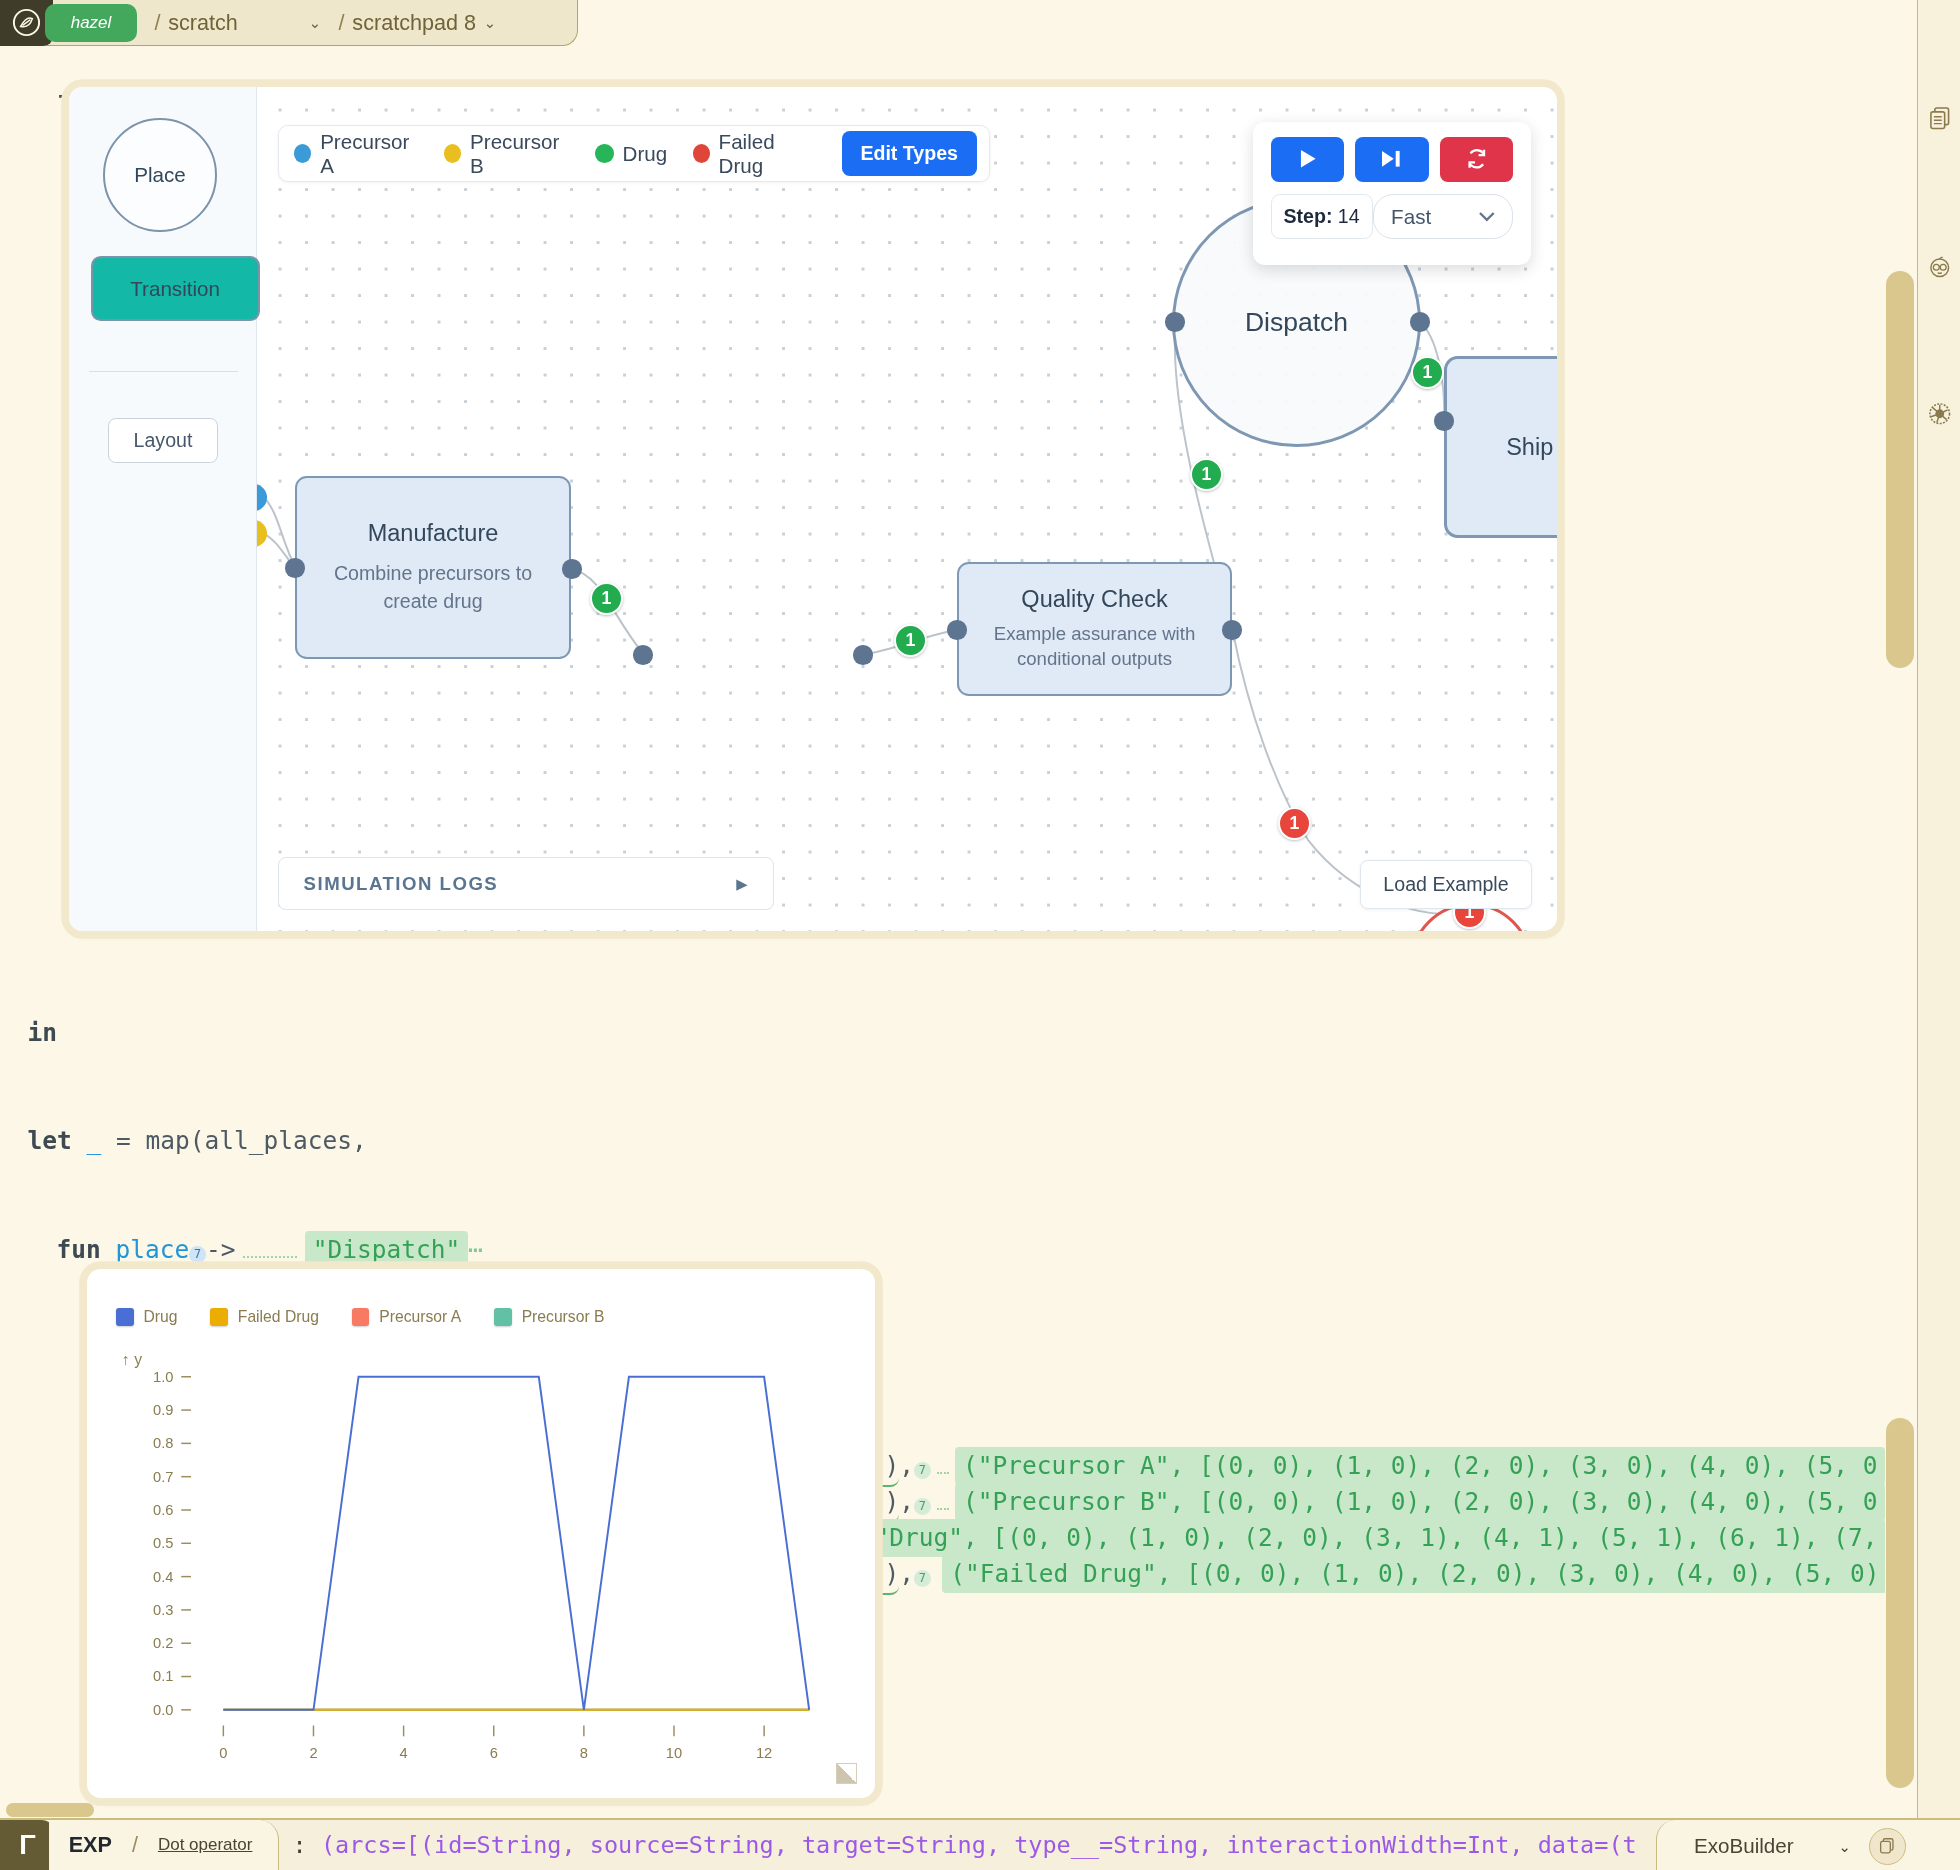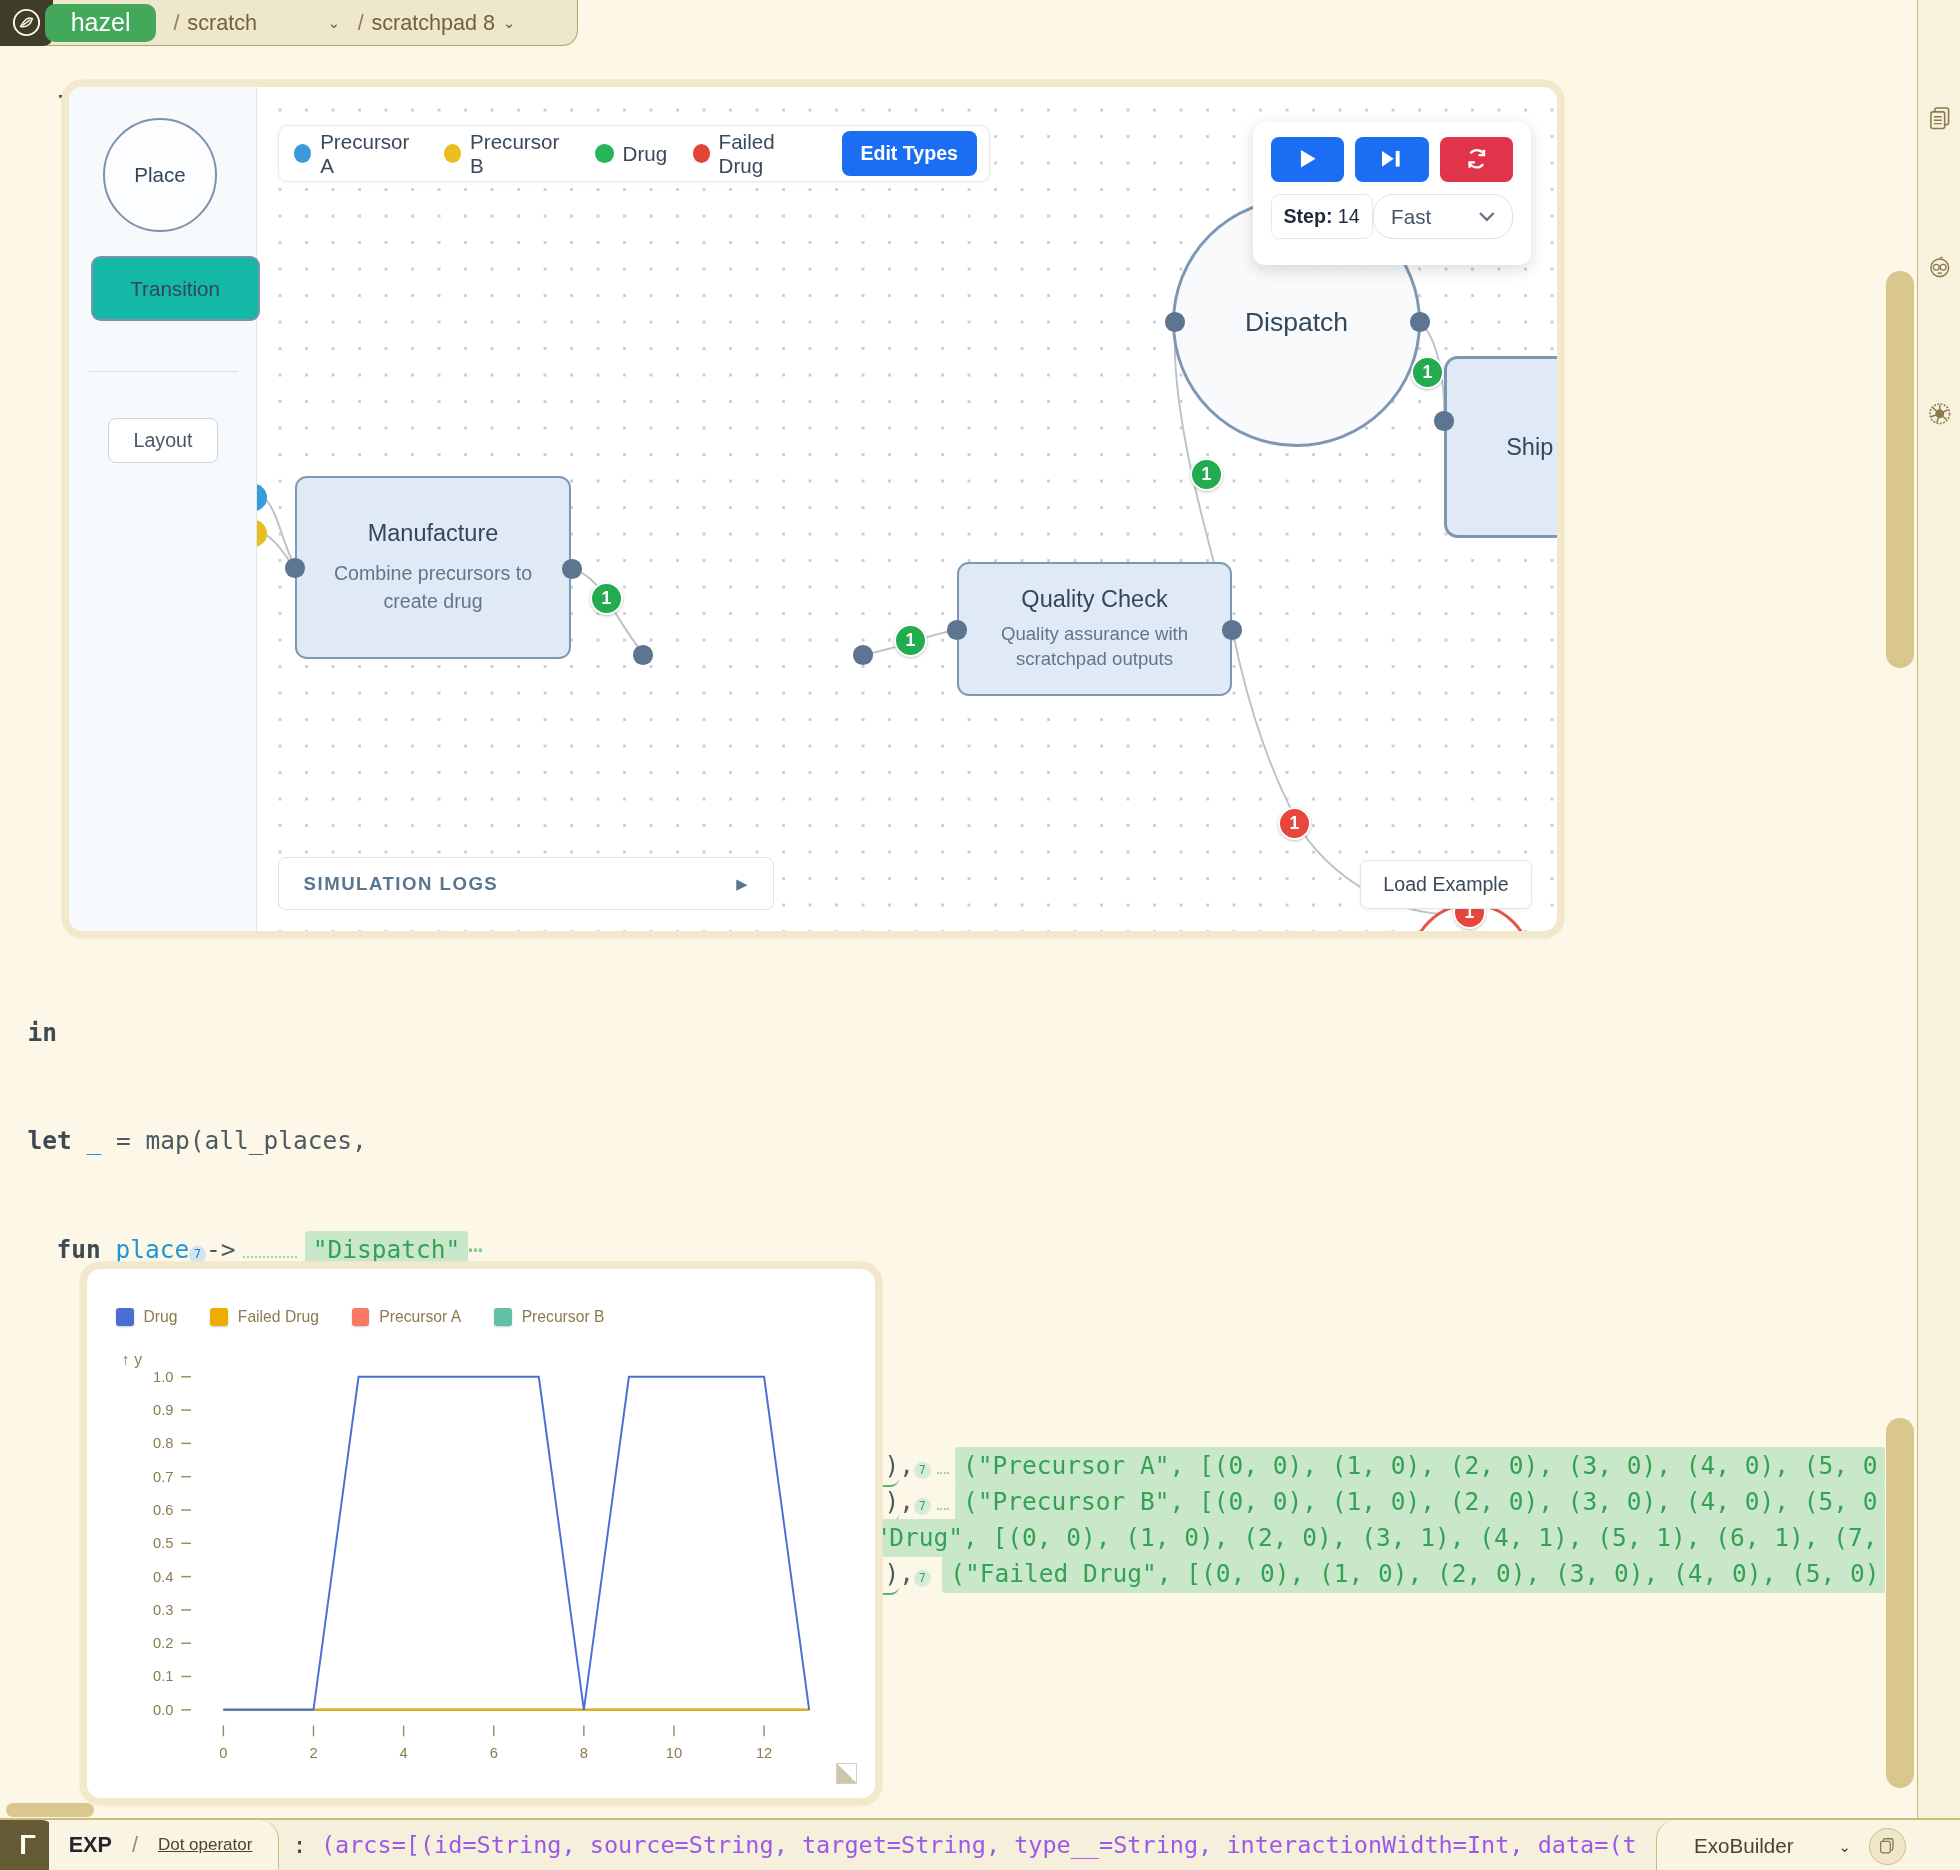--- a/index.html
+++ b/index.html
@@ -5,22 +5,22 @@
   * { margin:0; padding:0; box-sizing:border-box; }
   html,body { width:1960px; height:1870px; }
   body { background:#fcf7e7; font-family:"Liberation Sans", sans-serif; position:relative; overflow:hidden; }
   .mono { font-family:"DejaVu Sans Mono", monospace; }
 
   
   .topbar { position:absolute; left:0; top:0; width:578px; height:46px; background:#efe7cc;
             border-bottom:1.5px solid #b3a565; border-right:1.5px solid #b3a565;
             border-radius:0 0 15.7px 0; display:flex; align-items:center; z-index:30;}
   .logo-box { width:53px; height:46px; background:#3f3d2a; border-radius:0 0 9.8px 0; display:flex; align-items:center; justify-content:center; }
-  .tab-hazel { height:38px; margin-left:-7.8px; padding:0 25.5px; background:#43a85c; color:#fff; font-size:25px;
-               border-radius:10px; display:flex; align-items:center; z-index:2;}
+  .tab-hazel { height:38px; margin-left:-7.8px; padding:0 25.5px; background:#43a85c; color:#fff; font-size:17px;
+               border-radius:10px; display:flex; align-items:center; z-index:2;font-style:italic;}
   .crumb { color:#6f6338; font-size:21.6px; margin-left:17.6px; display:flex; align-items:center; gap:7.8px;}
   .crumb .sep { color:#8d8051; }
   .chev { font-size:14.7px; color:#6f6338; }
 
   
   .codeline1 { position:absolute; left:27.4px; top:53px; font-size:25.5px; line-height:35px; white-space:pre; z-index:5;}
   .kw { font-weight:bold; color:#3e4a52; }
   .id { color:#2196d6; }
   .str { color:#d19a1d; }
   .plain { color:#4e5a63; }
@@ -184,21 +184,21 @@
     </div>
     <div class="node trans" style="left:1187px; top:269px; width:225px; height:182px; border-width:3.9px; border-radius:13.7px;">
       <span class="ntitle" style="margin:0;">Ship drug</span>
     </div>
     <div class="node trans" style="left:38px; top:389px; width:276px; height:183px;">
       <span class="ntitle">Manufacture</span>
       <span class="ndesc">Combine precursors to create drug</span>
     </div>
     <div class="node trans" style="left:700px; top:475px; width:275px; height:134px;">
       <span class="ntitle" style="margin-bottom:7.8px;">Quality Check</span>
-      <span class="ndesc" style="font-size:18.6px; line-height:25.5px;">Quality assurance with scratchpad outputs</span>
+      <span class="ndesc" style="font-size:18.6px; line-height:25.5px;">Example assurance with conditional outputs</span>
     </div>
     <div class="node place" style="left:1153px; top:816px; width:122px; height:122px; border-color:#e0564c; background:#fff;"></div>
 
     <div class="legend-card">
       <span style="display:flex; align-items:center;">
           <span class="leg-item">
             <span class="leg-dot" style="background: rgb(59, 155, 216);"></span>
             <span class="leg-label">Precursor A</span>
           </span>
           <span class="leg-item">

